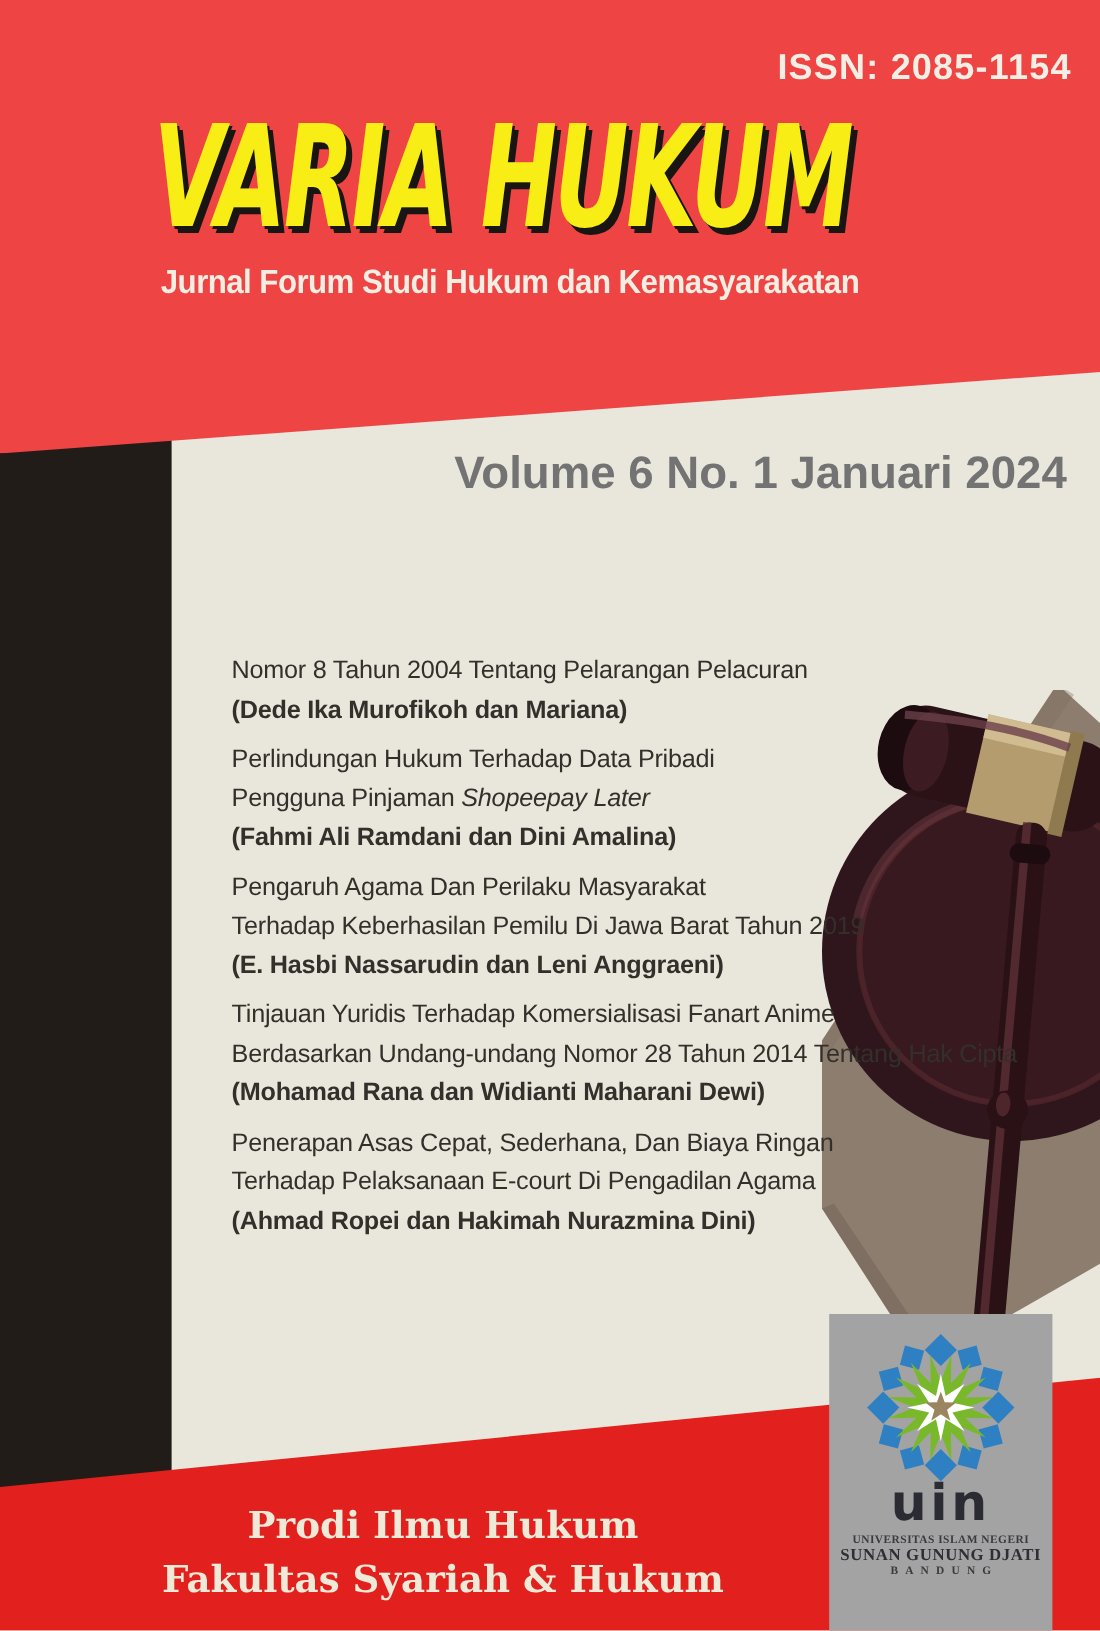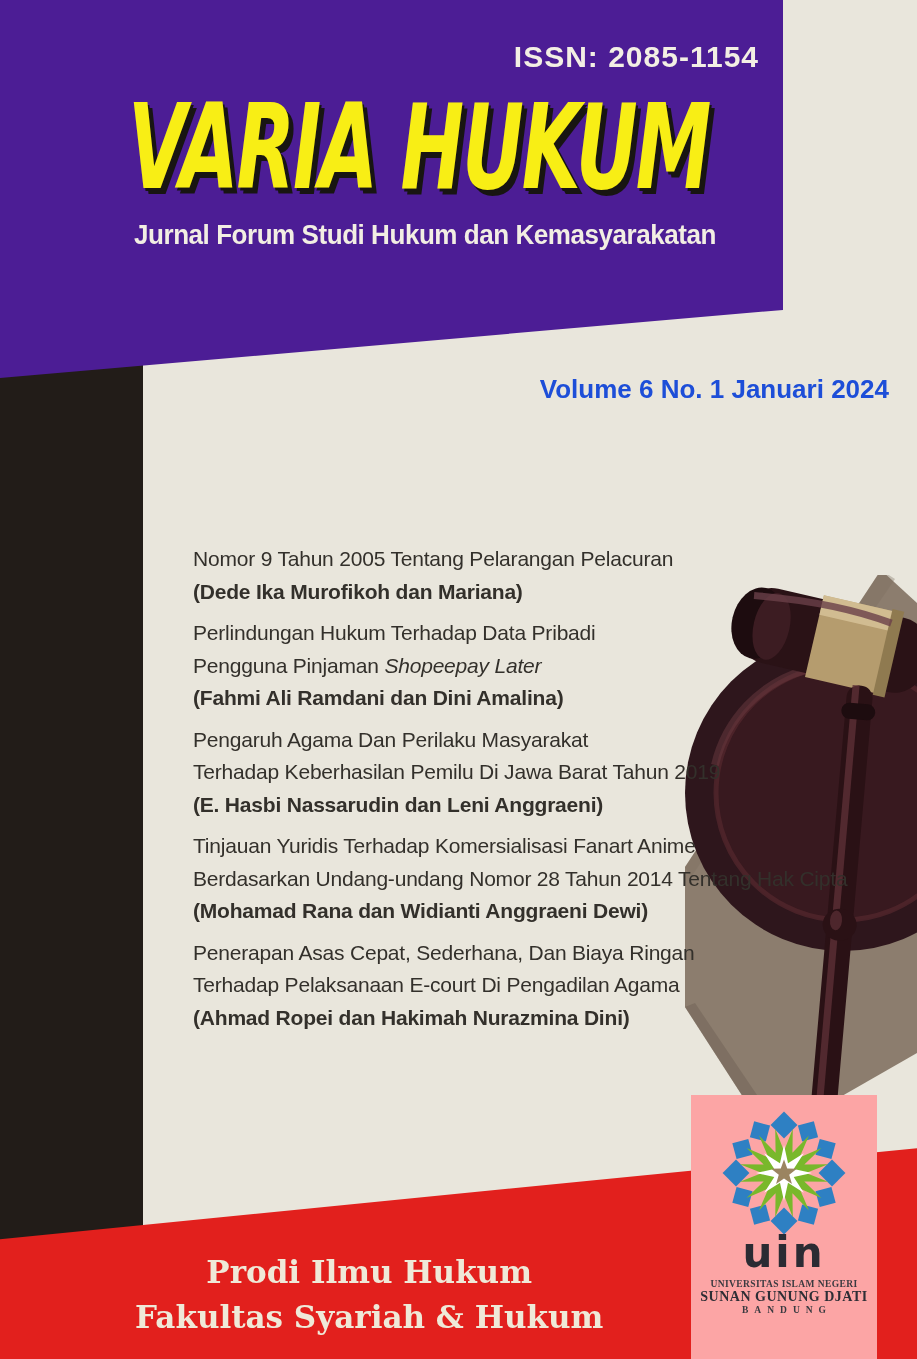--- a/index.html
+++ b/index.html
@@ -7,22 +7,22 @@
   body {
     position:relative;
     width:917px; height:1359px;
     background:#e9e6dc;
     overflow:hidden;
     font-family:"Liberation Sans", sans-serif;
   }
 
   
   .header-red {
-    position:absolute; left:0; top:0; width:783px; height:378px;
-    background:#4c1d95;
+    position:absolute; left:0; top:0; width:917px; height:378px;
+    background:#ef4444;
     clip-path:polygon(0 0, 100% 0, 100% 82%, 0 100%);
     z-index:4;
   }
   .issn {
     position:absolute; top:40px; right:24px;
     color:#f3efe4; font-size:30px; font-weight:600; letter-spacing:1px;
   }
   .journal-title {
     position:absolute; left:128px; top:78px;
     font-family:"DejaVu Sans", sans-serif;
@@ -43,21 +43,21 @@
 
   
   .left-stripe {
     position:absolute; left:0; top:355px; width:143px; height:895px;
     background:#221c18; z-index:2;
   }
 
   
   .edition {
     position:absolute; top:374px; right:28px;
-    color:#1d4ed8; font-size:26px; font-weight:bold;
+    color:#737373; font-size:38px; font-weight:bold;
     z-index:5; white-space:nowrap;
   }
 
   
   .articles {
     position:absolute; left:193px; top:543px; z-index:5;
     color:#33302b; font-size:21px; line-height:32.5px;
     letter-spacing:-0.2px;
   }
   .article-item { margin-bottom:9px; }
@@ -82,21 +82,21 @@
     position:absolute; left:135px; top:1250px; z-index:7;
     font-family:"DejaVu Serif", serif; font-weight:bold;
     color:#efe9d8; font-size:31px; line-height:45px;
     white-space:nowrap;
     text-align:center;
   }
 
   
   .logo-box {
     position:absolute; left:691px; top:1095px; width:186px; height:264px;
-    background:#fca5a5; z-index:8;
+    background:#a3a3a3; z-index:8;
     display:flex; flex-direction:column; align-items:center;
     text-align:center;
   }
   .logo-mandala { margin-top:12px; }
   .logo-acronym {
     font-family:"DejaVu Sans", sans-serif;
     font-weight:bold; font-size:42px; color:#2b2b33;
     letter-spacing:3px; line-height:40px; margin-top:-6px;
   }
   .logo-line1 {
@@ -152,37 +152,37 @@
 <div class="header-red">
   <div class="issn">ISSN: 2085-1154</div>
   <div class="journal-title">VARIA HUKUM</div>
   <div class="journal-subtitle">Jurnal Forum Studi Hukum dan Kemasyarakatan</div>
 </div>
 
 <div class="edition">Volume 6 No. 1 Januari 2024</div>
 
 <div class="articles" id="articles">
     <div class="article-item">
-      <div class="line"><span>Nomor 9 Tahun 2005 Tentang Pelarangan Pelacuran</span></div>
+      <div class="line"><span>Nomor 8 Tahun 2004 Tentang Pelarangan Pelacuran</span></div>
       <div class="authors">(Dede Ika Murofikoh dan Mariana)</div>
     </div>
     <div class="article-item">
       <div class="line"><span>Perlindungan Hukum Terhadap Data Pribadi</span></div>
       <div class="line"><span>Pengguna Pinjaman </span><span class="it">Shopeepay Later</span></div>
       <div class="authors">(Fahmi Ali Ramdani dan Dini Amalina)</div>
     </div>
     <div class="article-item">
       <div class="line"><span>Pengaruh Agama Dan Perilaku Masyarakat</span></div>
       <div class="line"><span>Terhadap Keberhasilan Pemilu Di Jawa Barat Tahun 2019</span></div>
       <div class="authors">(E. Hasbi Nassarudin dan Leni Anggraeni)</div>
     </div>
     <div class="article-item">
       <div class="line"><span>Tinjauan Yuridis Terhadap Komersialisasi Fanart Anime</span></div>
       <div class="line"><span>Berdasarkan Undang-undang Nomor 28 Tahun 2014 Tentang Hak Cipta</span></div>
-      <div class="authors">(Mohamad Rana dan Widianti Anggraeni Dewi)</div>
+      <div class="authors">(Mohamad Rana dan Widianti Maharani Dewi)</div>
     </div>
     <div class="article-item">
       <div class="line"><span>Penerapan Asas Cepat, Sederhana, Dan Biaya Ringan</span></div>
       <div class="line"><span>Terhadap Pelaksanaan E-court Di Pengadilan Agama</span></div>
       <div class="authors">(Ahmad Ropei dan Hakimah Nurazmina Dini)</div>
     </div>
   </div>
 
 <div class="footer-band"></div>
 <div class="footer-text">

